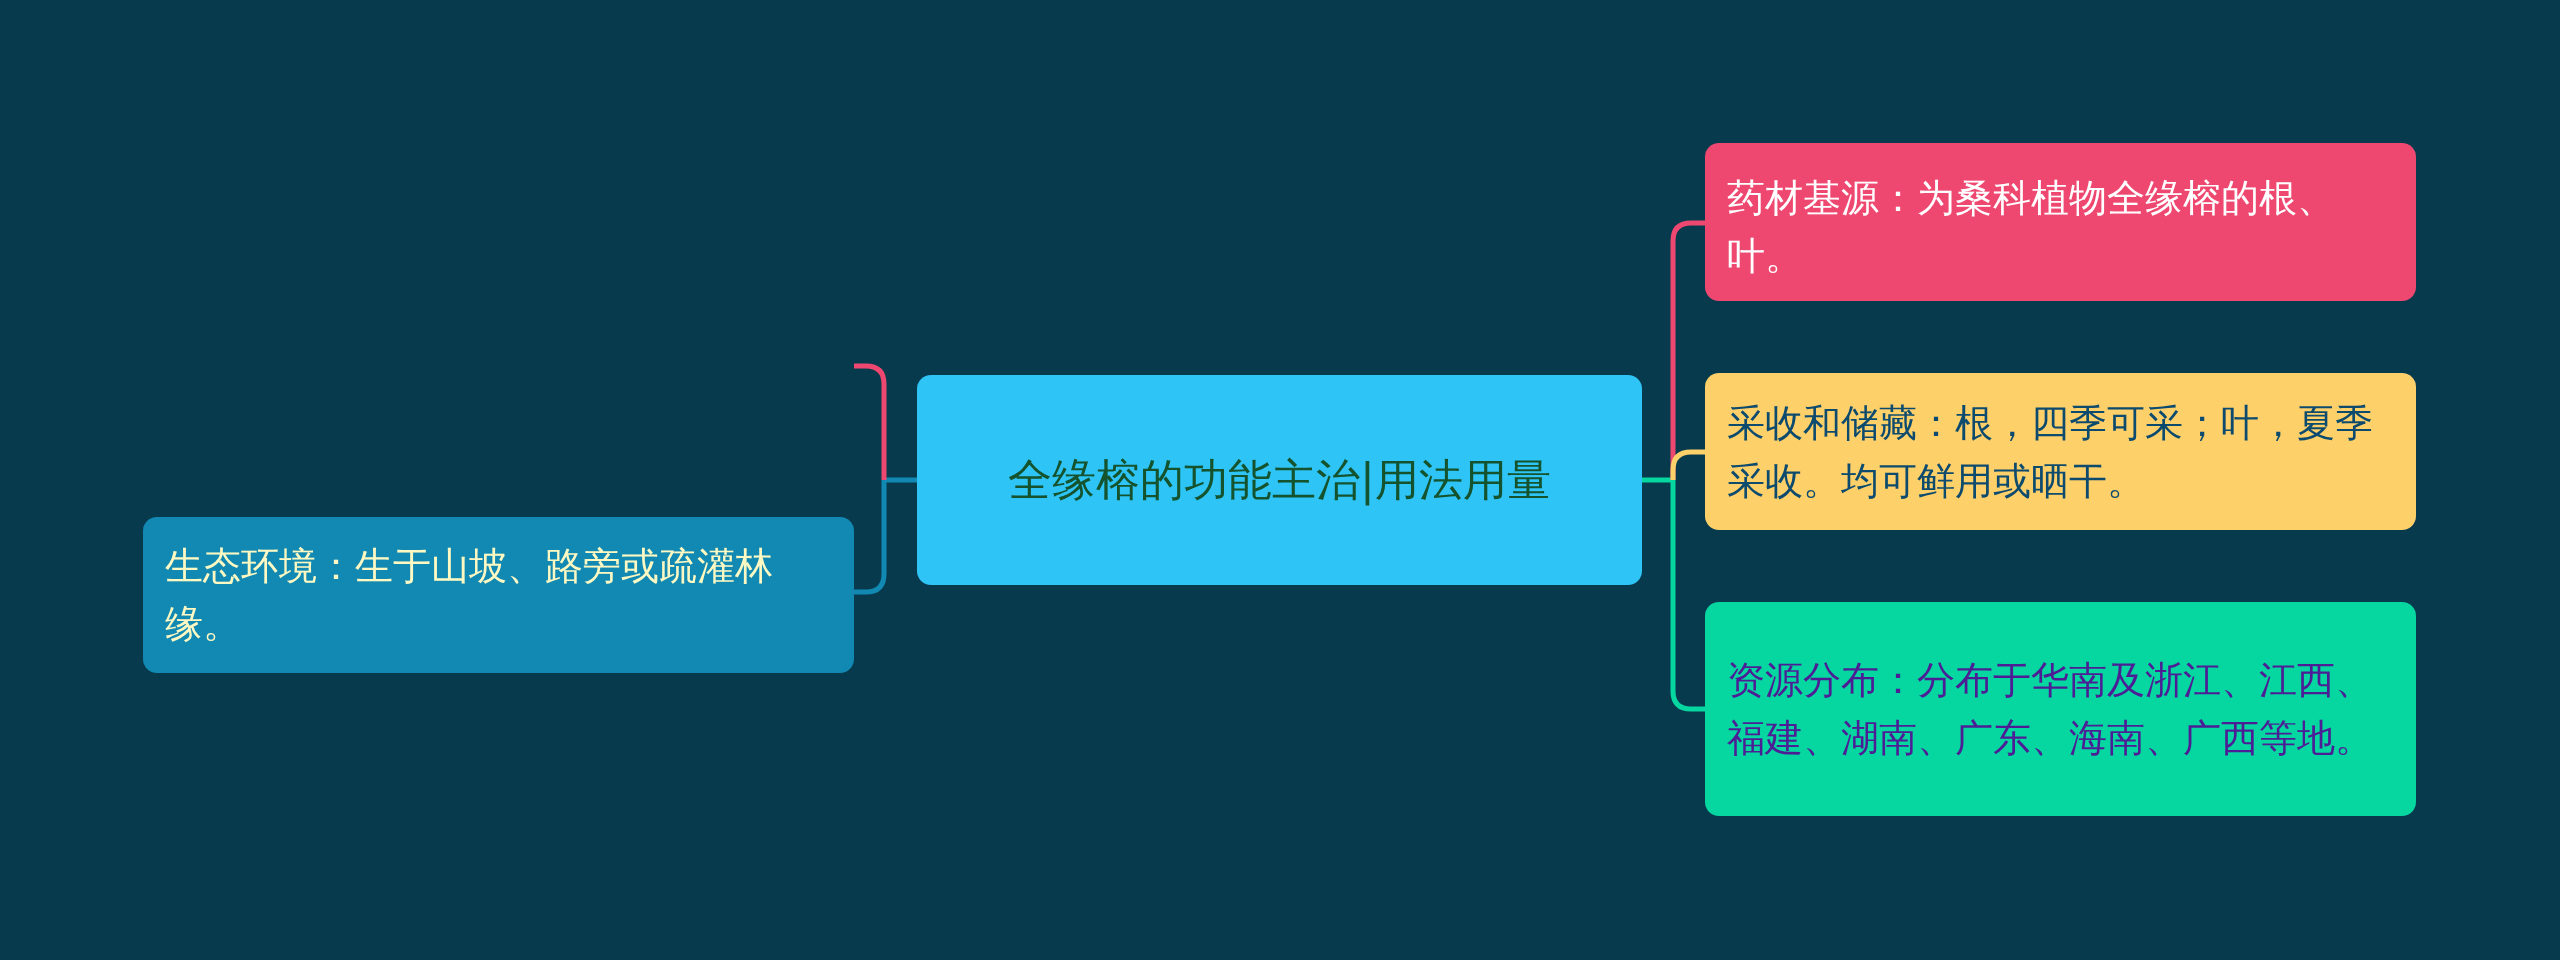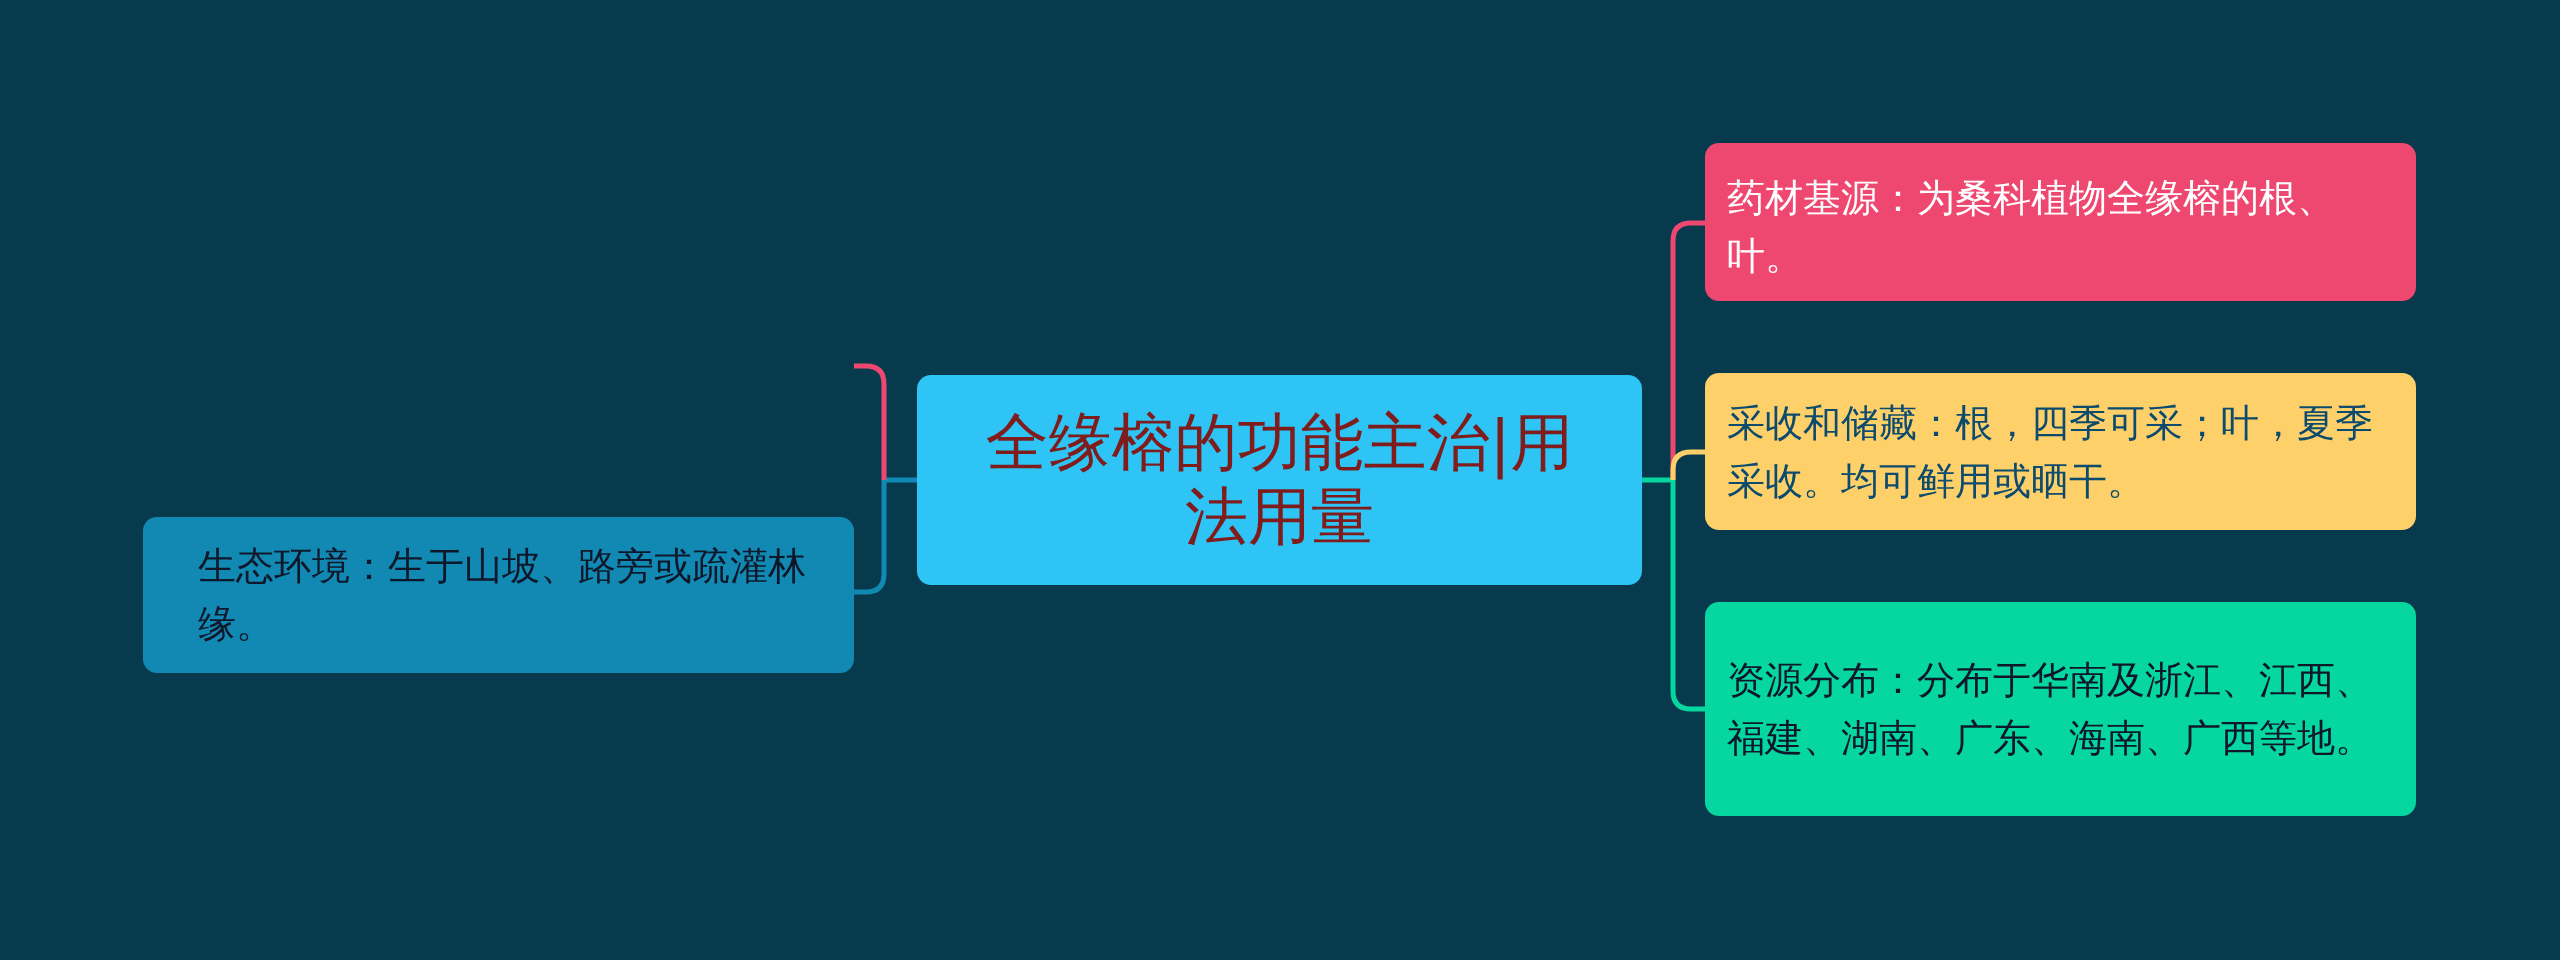--- a/index.html
+++ b/index.html
@@ -42,57 +42,57 @@
     .root {
       left: 917px;
       top: 375px;
       width: 725px;
       height: 210px;
       background: #2EC4F5;
       justify-content: center;
       padding: 0 40px;
     }
     .root .node-text {
-      font-size: 63px;
+      font-size: 44px;
       line-height: 74px;
-      color: #7f1d1d;
+      color: #14532d;
       text-align: center;
     }
     .branch {
       padding: 14px 24px 14px 22px;
     }
     .branch .node-text {
       font-size: 38px;
       line-height: 58px;
     }
     .left-1 {
       left: 143px; top: 287px; width: 711px; height: 156px;
       background: #EF4870;
     }
     .left-1 .node-text { color: #FFFFFF; }
     .left-2 {
       left: 143px; top: 517px; width: 711px; height: 156px;
       background: #1289B3;
     }
-    .left-2 .node-text { color: #0f172a; margin-left: 33px; }
+    .left-2 .node-text { color: #fef9c3; }
     .right-1 {
       left: 1705px; top: 143px; width: 711px; height: 158px;
       background: #EF4870;
     }
     .right-1 .node-text { color: #FFFFFF; margin-top: 10px; }
     .right-2 {
       left: 1705px; top: 373px; width: 711px; height: 157px;
       background: #FDD06A;
     }
     .right-2 .node-text { color: #0c4a6e; }
     .right-3 {
       left: 1705px; top: 602px; width: 711px; height: 214px;
       background: #06D6A0;
     }
-    .right-3 .node-text { color: #0f172a; }
+    .right-3 .node-text { color: #4c1d95; }
   </style>
 </head>
 <body>
 
 <div class="canvas">
 
   <svg class="connectors" viewBox="0 0 2560 960" xmlns="http://www.w3.org/2000/svg">
 
     <line x1="917" y1="480" x2="884" y2="480" stroke="#1289B3" stroke-width="5"></line>
 

